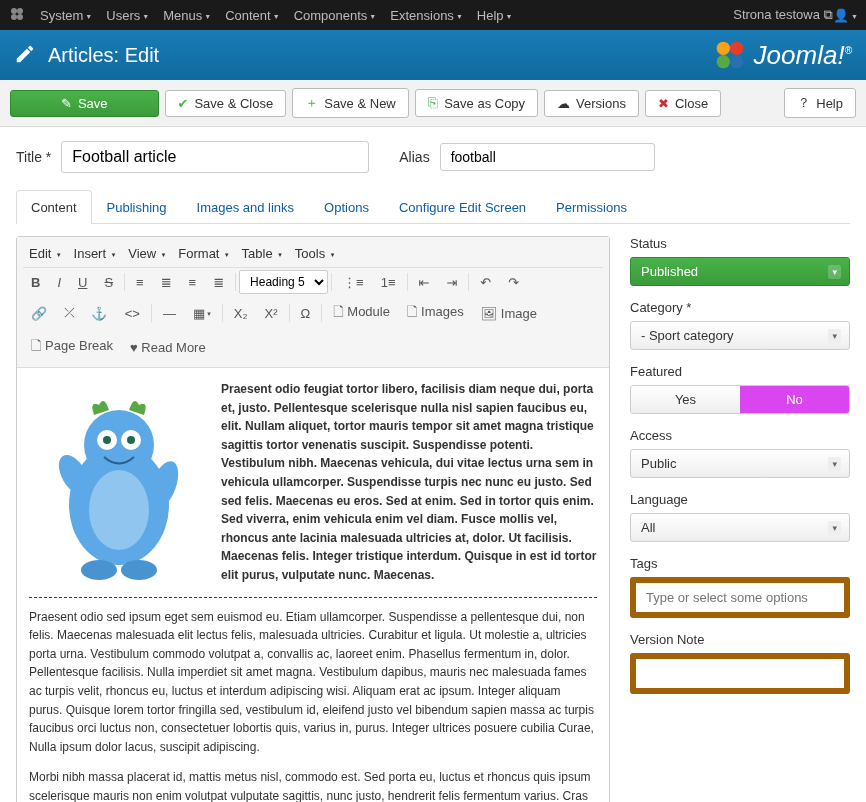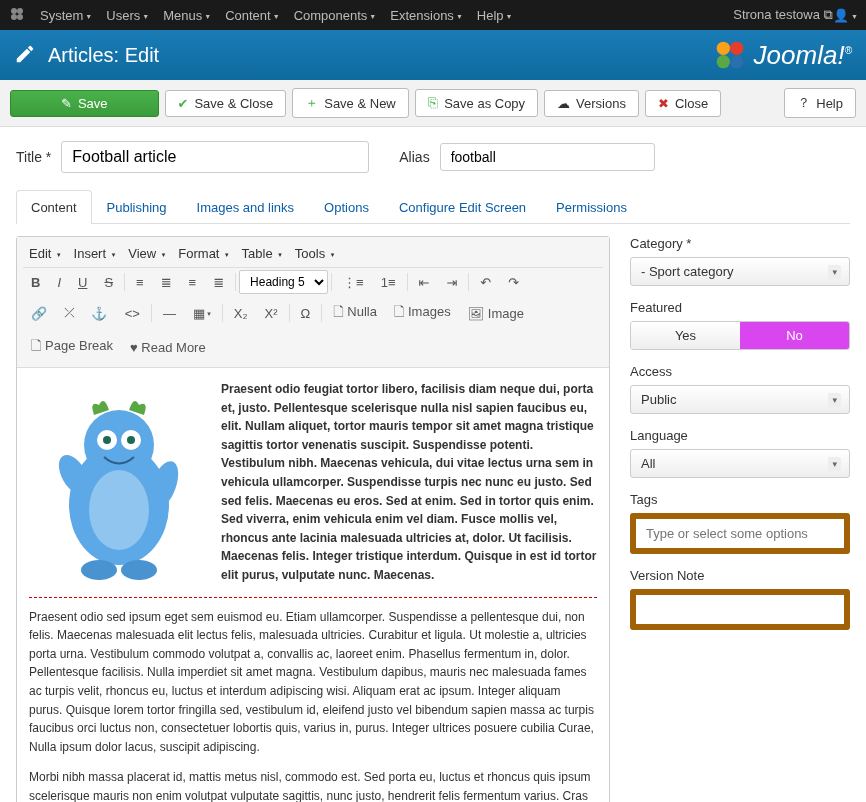--- a/index.html
+++ b/index.html
@@ -212,21 +212,21 @@
             <span class="et-btn">&lt;&gt;</span>
             <span class="et-sep"></span>
             <span class="et-btn">—</span>
             <span class="et-btn">▦<span class="chev">▾</span></span>
             <span class="et-sep"></span>
             <span class="et-btn">X₂</span>
             <span class="et-btn">X²</span>
             <span class="et-sep"></span>
             <span class="et-btn">Ω</span>
             <span class="et-sep"></span>
-            <span class="et-btn">🗋 <span>Nulla</span></span>
+            <span class="et-btn">🗋 <span>Module</span></span>
             <span class="et-btn">🗋 <span>Images</span></span>
             <span class="et-btn">🖼 <span>Image</span></span>
           </div>
           <div class="editor-row">
             <span class="et-btn">🗋 <span>Page Break</span></span>
             <span class="et-btn">♥ <span>Read More</span></span>
           </div>
         </div>
         <div class="editor-content">
           <div class="monster-wrap">
@@ -250,20 +250,24 @@
           <p style="font-weight:bold">Praesent odio feugiat tortor libero, facilisis diam neque dui, porta et, justo. Pellentesque scelerisque nulla nisl sapien faucibus eu, elit. Nullam aliquet, tortor mauris tempor sit amet magna tristique sagittis tortor venenatis suscipit. Suspendisse potenti. Vestibulum nibh. Maecenas vehicula, dui vitae lectus urna sem in vehicula ullamcorper. Suspendisse turpis nec nunc eu justo. Sed sed felis. Maecenas eu eros. Sed at enim. Sed in tortor quis enim. Sed viverra, enim vehicula enim vel diam. Fusce mollis vel, rhoncus ante lacinia malesuada ultricies at, dolor. Ut facilisis. Maecenas felis. Integer tristique interdum. Quisque in est id tortor elit purus, vulputate nunc. Maecenas.</p>
           <hr class="hr-dashed">
           <p>Praesent odio sed ipsum eget sem euismod eu. Etiam ullamcorper. Suspendisse a pellentesque dui, non felis. Maecenas malesuada elit lectus felis, malesuada ultricies. Curabitur et ligula. Ut molestie a, ultricies porta urna. Vestibulum commodo volutpat a, convallis ac, laoreet enim. Phasellus fermentum in, dolor. Pellentesque facilisis. Nulla imperdiet sit amet magna. Vestibulum dapibus, mauris nec malesuada fames ac turpis velit, rhoncus eu, luctus et interdum adipiscing wisi. Aliquam erat ac ipsum. Integer aliquam purus. Quisque lorem tortor fringilla sed, vestibulum id, eleifend justo vel bibendum sapien massa ac turpis faucibus orci luctus non, consectetuer lobortis quis, varius in, purus. Integer ultrices posuere cubilia Curae, Nulla ipsum dolor lacus, suscipit adipiscing.</p>
           <p>Morbi nibh massa placerat id, mattis metus nisl, commodo est. Sed porta eu, luctus et rhoncus quis ipsum scelerisque mauris non enim volutpat vulputate sagittis, nunc justo, hendrerit felis fermentum varius. Cras nec tincidunt in, ipsum. Lorem ipsum pharetra faucibus. Sed nibh.</p>
         </div>
       </div>
     </div>
 
     <div class="sidebar-col">
       <div class="side-group">
+        <label class="side-label">Status</label>
+        <div class="side-select green">Published</div>
+      </div>
+      <div class="side-group">
         <label class="side-label">Category *</label>
         <div class="side-select">- Sport category</div>
       </div>
       <div class="side-group">
         <label class="side-label">Featured</label>
         <div class="segmented">
           <div class="seg">Yes</div>
           <div class="seg active">No</div>
         </div>
       </div>

